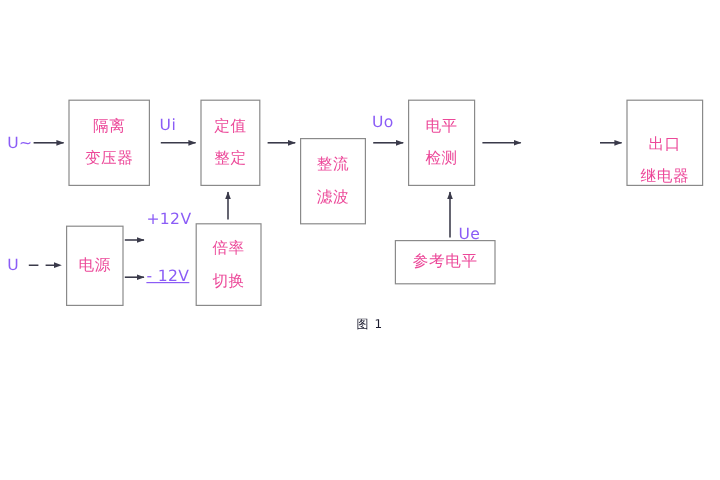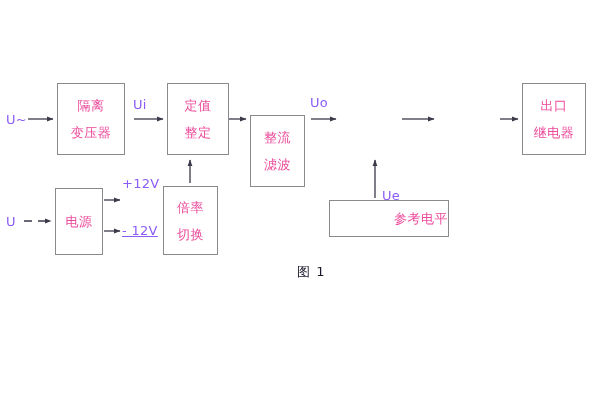--- a/index.html
+++ b/index.html
@@ -43,21 +43,21 @@
   }
   .label {
     position: absolute;
     font-size: 13px;
     color: #8b5cf6;
     white-space: nowrap;
     letter-spacing: 0.3px;
   }
   .caption {
     position: absolute;
-    font-size: 13px;
+    font-size: 10px;
     color: #1a1a2e;
     white-space: nowrap;
     letter-spacing: 1px;
   }
   svg.wires {
     position: absolute;
     left: 0;
     top: 0;
     width: 600px;
     height: 400px;
@@ -92,47 +92,51 @@
       <line x1="190" y1="183" x2="190" y2="160" marker-end="url(#arrow)"></line>
       <line x1="375" y1="198" x2="375" y2="160" marker-end="url(#arrow)"></line>
     </g>
   </svg>
 
   <div class="box" style="left:57px; top:83px; width:68px; height:72px;">
     <span class="line">隔离</span>
     <span class="line">变压器</span>
   </div>
 
-  <div class="box" style="left:167px; top:83px; width:62px; height:72px;">
+  <div class="box" style="left:167px; top:83px; width:50px; height:72px;">
     <span class="line">定值</span>
     <span class="line">整定</span>
   </div>
 
   <div class="box" style="left:250px; top:83px; width:55px; height:72px;margin-top:32px;">
     <span class="line">整流</span>
     <span class="line">滤波</span>
   </div>
 
+  <div class="box" style="left:340px; top:83px; width:56px; height:72px;">
+    <span class="line">电平</span>
+    <span class="line">检测</span>
+  </div>
 
 
-  <div class="box" style="left:522px; top:83px; width:64px; height:72px;">
+  <div class="box" style="left:522px; top:83px; width:64px; height:72px;justify-content:flex-end;">
     <span class="line">出口</span>
     <span class="line">继电器</span>
   </div>
 
   <div class="box" style="left:163px; top:186px; width:55px; height:69px;">
     <span class="line">倍率</span>
     <span class="line">切换</span>
   </div>
 
   <div class="box single" style="left:55px; top:188px; width:48px; height:67px;">
     <span class="line">电源</span>
   </div>
 
-  <div class="box single" style="left:329px; top:200px; width:120px; height:37px;align-items:flex-end;">
+  <div class="box single" style="left:329px; top:200px; width:84px; height:37px;">
     <span class="line">参考电平</span>
   </div>
 
   <div class="label" style="left:6px;   top:112px;">U~</div>
   <div class="label" style="left:6px;   top:214px;">U</div>
   <div class="label" style="left:133px; top:97px;">Ui</div>
   <div class="label" style="left:310px; top:95px;text-align:center;">Uo</div>
   <div class="label" style="left:382px; top:172px;margin-top:16px;">Ue</div>
   <div class="label" style="left:122px; top:176px;">+12V</div>
   <div class="label" style="left:122px; top:223px;text-decoration:underline;">- 12V</div>

